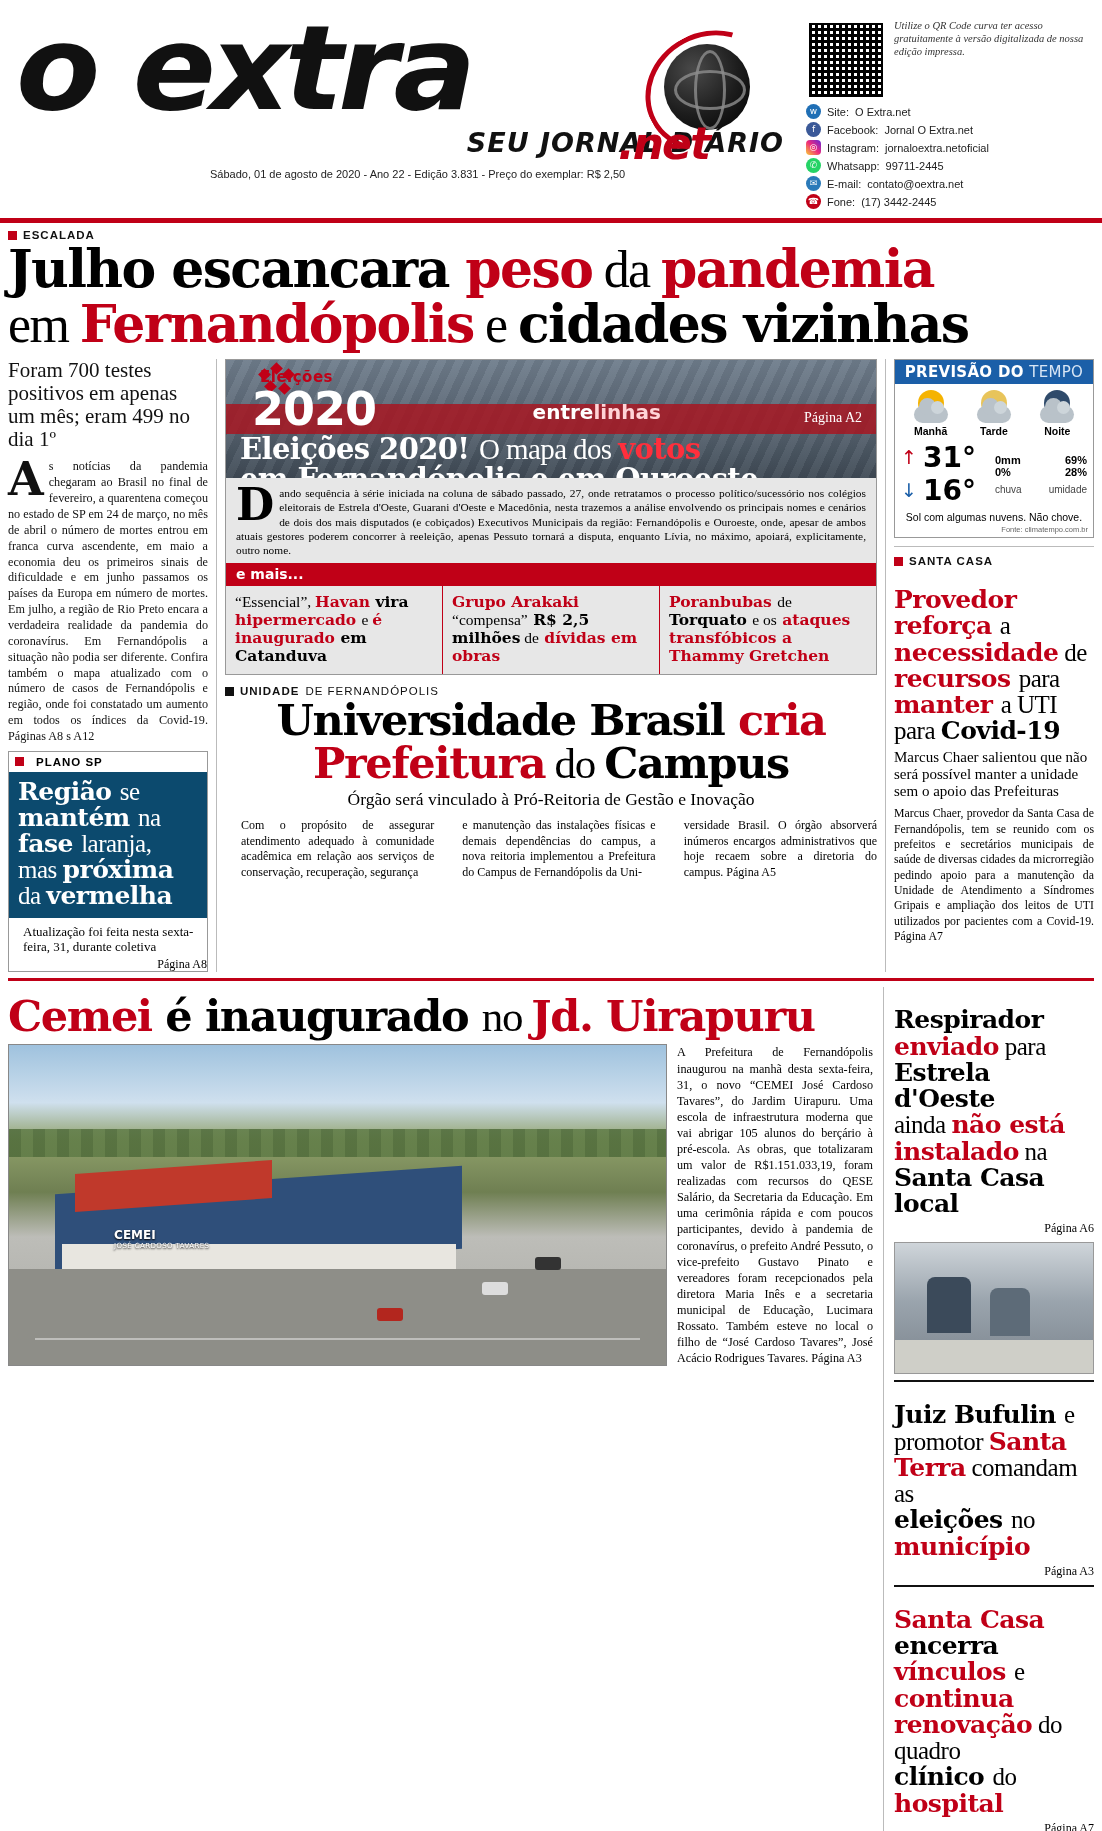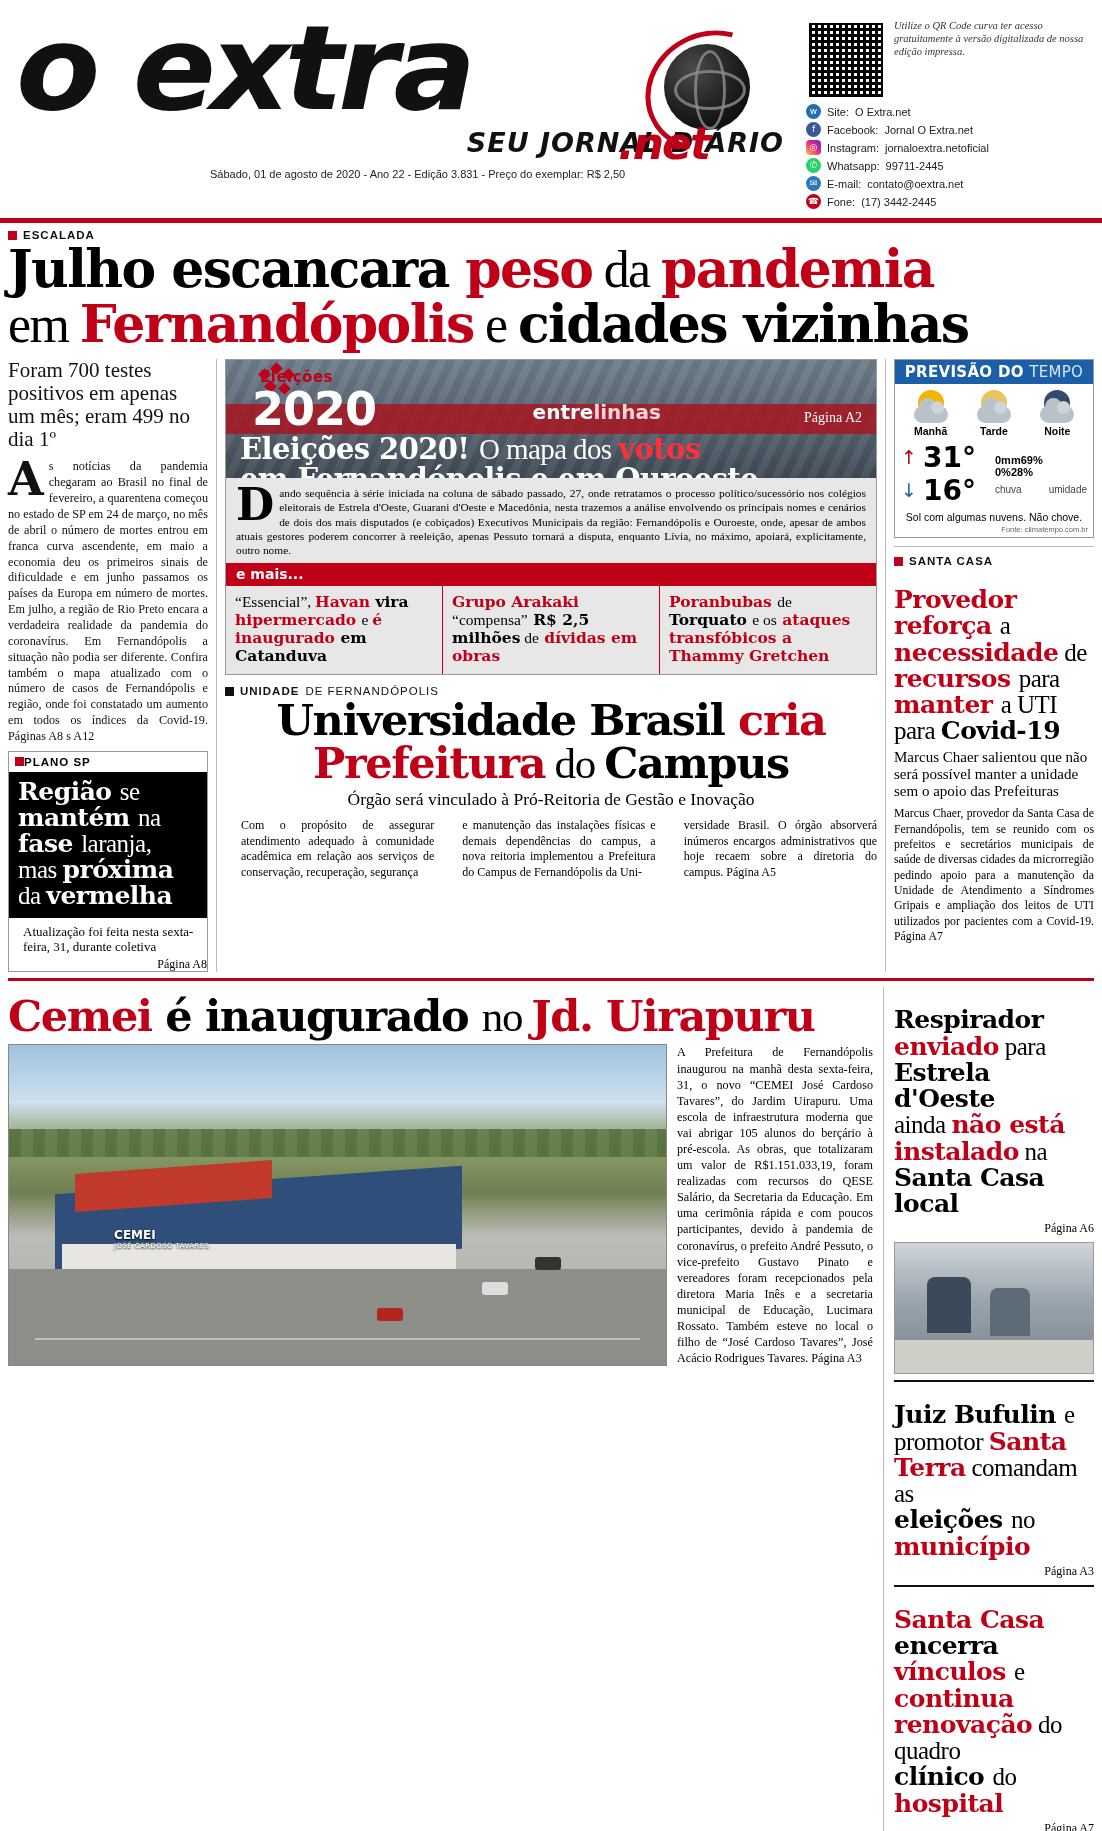--- a/index.html
+++ b/index.html
@@ -165,37 +165,37 @@
   .cloud:after{content:"";position:absolute;left:17px;top:-5px;width:13px;height:13px;border-radius:50%;background:#cdd5da;}
   .wx-lbl{font-family:"Liberation Sans",sans-serif;font-size:10.5px;font-weight:bold;margin-top:2px;}
   .wx-temps{display:flex;align-items:center;padding:2px 6px;}
   .wx-t{flex:1;}
   .wx-t .line{display:flex;align-items:center;gap:6px;}
   .arw{font-size:19px;line-height:19px;font-family:"DejaVu Sans",sans-serif;}
   .arw.up{color:#c00017;}
   .arw.dn{color:#1b5fa8;}
   .tnum{font-family:"DejaVu Sans",sans-serif;font-weight:bold;font-size:28px;}
   .wx-rr{flex:0 0 92px;font-family:"Liberation Sans",sans-serif;font-size:10px;text-align:center;}
-  .wx-rr .vals{display:flex;justify-content:flex-start;font-weight:bold;font-size:11px;}
+  .wx-rr .vals{display:flex;justify-content:space-between;font-weight:bold;font-size:11px;}
   .wx-rr .labs{display:flex;justify-content:space-between;color:#444;margin-top:6px;}
   .wx-note{text-align:center;font-family:"Liberation Sans",sans-serif;font-size:10.5px;line-height:1.25;padding:2px 4px 1px 4px;}
   .wx-src{text-align:right;font-family:"Liberation Sans",sans-serif;font-size:7.5px;color:#666;padding:0 5px 3px 0;}
 
   
   .rhead{font-family:"DejaVu Serif",serif;font-weight:bold;font-size:25px;line-height:1.05;letter-spacing:-.5px;margin:20px 0 4px 0;}
   .rhead .rd{color:#c00017;}
   .rhead .lt{font-family:"Liberation Serif",serif;font-weight:normal;}
   .rsub{font-family:"Liberation Serif",serif;font-size:15px;line-height:1.15;margin:4px 0 6px 0;}
   .rbody{font-family:"Liberation Serif",serif;font-size:11.8px;line-height:1.3;text-align:justify;}
   .pg{font-family:"Liberation Serif",serif;font-size:12px;text-align:right;}
 
   
   .plano{border:1px solid #999;margin-top:6px;}
-  .plano-hd{display:flex;align-items:center;gap:0;background:#fff;padding:4px 6px;font-family:"Liberation Sans",sans-serif;font-weight:bold;font-size:11.5px;letter-spacing:1px;}
-  .plano-body{background:#000000;color:#fff;padding:7px 9px 9px 9px;}
+  .plano-hd{display:flex;align-items:center;gap:12px;background:#fff;padding:4px 6px;font-family:"Liberation Sans",sans-serif;font-weight:bold;font-size:11.5px;letter-spacing:1px;}
+  .plano-body{background:#0c4a6e;color:#fff;padding:7px 9px 9px 9px;}
   .plano-body .h{font-family:"DejaVu Serif",serif;font-weight:bold;font-size:25px;line-height:1.04;letter-spacing:-.5px;}
   .plano-body .h .lt{font-family:"Liberation Serif",serif;font-weight:normal;}
   .plano-foot{background:#fff;padding:6px 0 0 0;font-family:"Liberation Serif",serif;font-size:13px;line-height:1.2;margin-left:14px;}
   .plano-foot .pg{margin-top:2px;}
 
   
   .uhead{font-family:"DejaVu Serif",serif;font-weight:bold;font-size:43px;line-height:1.0;letter-spacing:-1.4px;text-align:center;margin:2px 0 0 0;}
   .uhead .rd{color:#c00017;}
   .uhead .lt{font-family:"Liberation Serif",serif;font-weight:normal;}
   .usub{text-align:center;font-family:"Liberation Serif",serif;font-size:17.5px;margin:4px 0 8px 0;}

